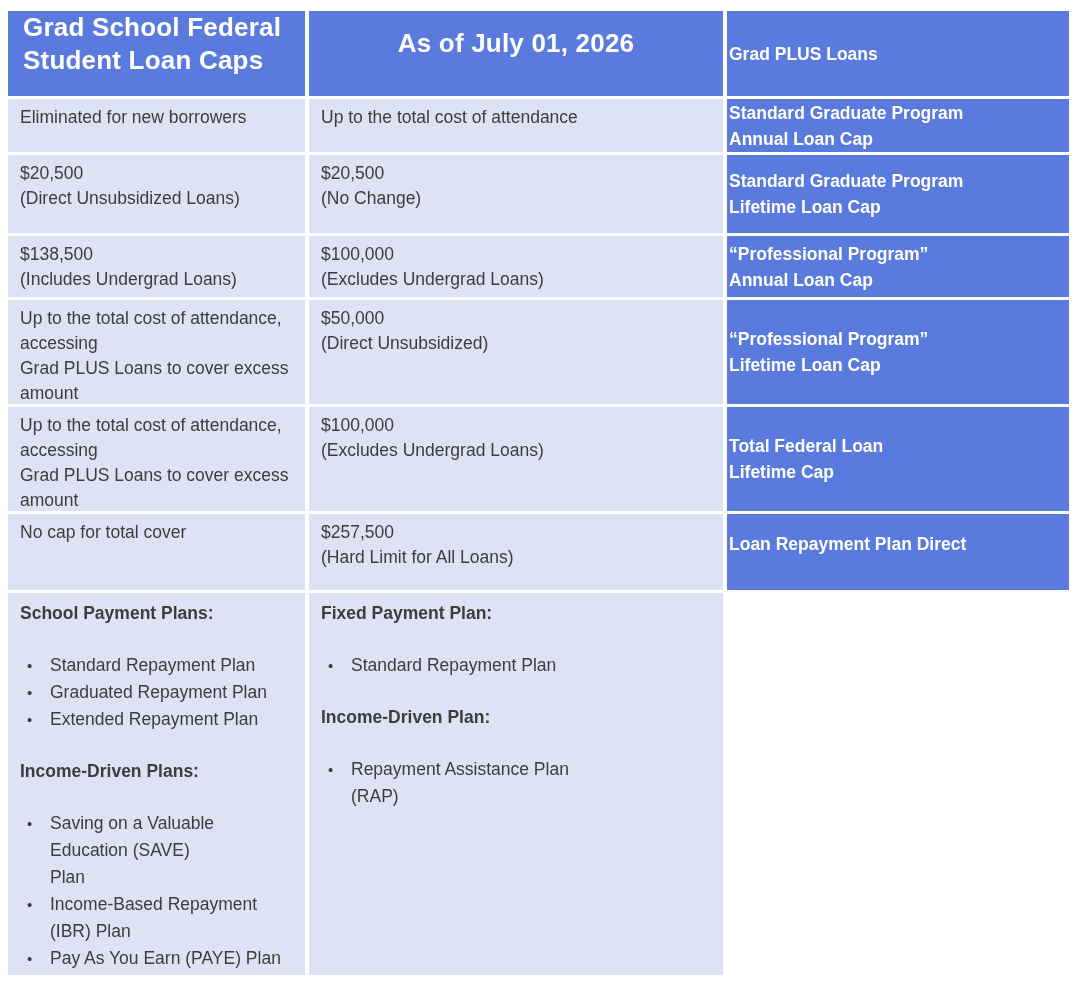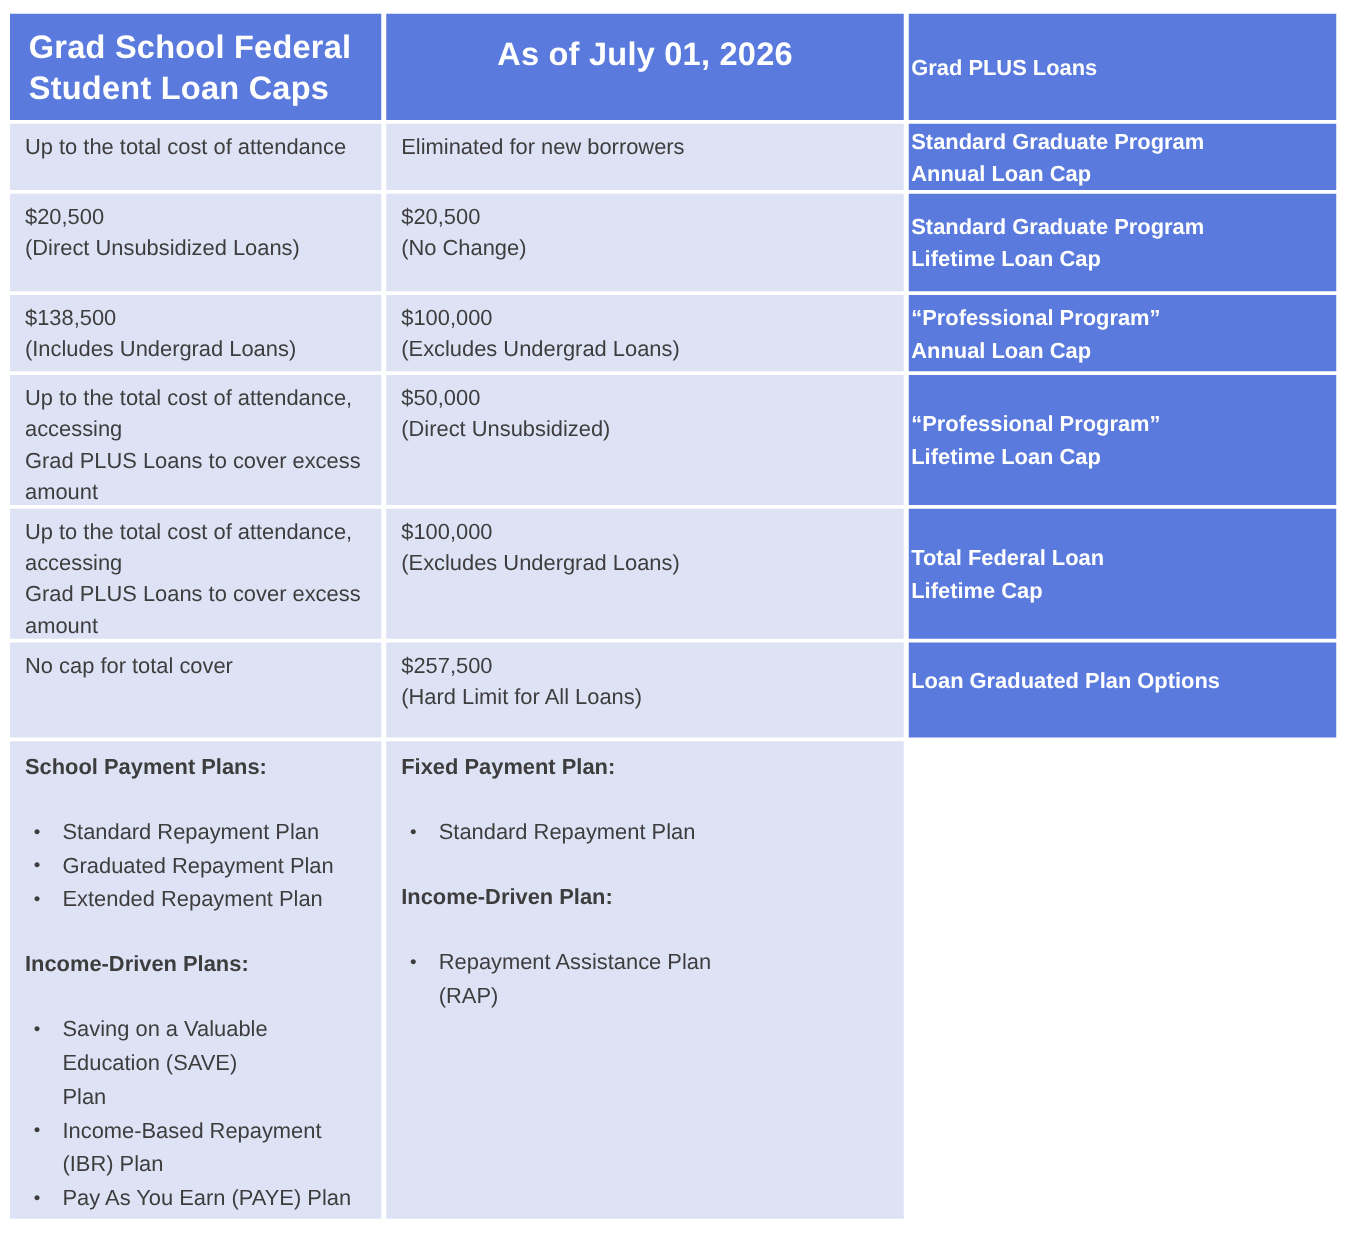--- a/index.html
+++ b/index.html
@@ -18,21 +18,21 @@
     background: #ffffff;
   }
   .cell { overflow: hidden; box-sizing: border-box; }
   .blue { background: #5A7BDD; color: #ffffff; }
   .lav  { background: #DEE2F5; color: #3D3D3D; }
 
   .head {
     font-size: 26px; font-weight: 800; line-height: 33px;
     letter-spacing: 0.2px;
   }
-  .title-cell { display: flex; align-items: center; padding: 0 16px 0 15px; }
+  .title-cell { display: flex; padding: 0 16px 0 15px; }
   .colhead { display: flex; justify-content: center; align-items: flex-start; padding-top: 16px; }
 
   .label {
     display: flex; align-items: center;
     padding: 0 10px 0 2px;
     font-size: 17.5px; font-weight: 700; line-height: 26px;
   }
   .label.top { align-items: flex-start; padding-top: 17px; }
 
   .body-cell {
@@ -60,22 +60,22 @@
     <span class="pre">Grad School Federal
 Student Loan Caps</span>
   </div>
   <div class="cell blue head colhead">
     <span>As of July 01, 2026</span>
   </div>
 
   <div class="cell blue label">
     <span class="pre">Grad PLUS Loans</span>
   </div>
+  <div class="cell lav body-cell pre">Eliminated for new borrowers</div>
   <div class="cell lav body-cell pre">Up to the total cost of attendance</div>
-  <div class="cell lav body-cell pre">Eliminated for new borrowers</div>
 
   <div class="cell blue label">
     <span class="pre">Standard Graduate Program
 Annual Loan Cap</span>
   </div>
   <div class="cell lav body-cell pre">$20,500
 (Direct Unsubsidized Loans)</div>
   <div class="cell lav body-cell pre">$20,500
 (No Change)</div>
 
@@ -112,21 +112,21 @@
 
   <div class="cell blue label">
     <span class="pre">Total Federal Loan
 Lifetime Cap</span>
   </div>
   <div class="cell lav body-cell pre">No cap for total cover</div>
   <div class="cell lav body-cell pre">$257,500
 (Hard Limit for All Loans)</div>
 
   <div class="cell blue label top">
-    <span class="pre">Loan Graduated Plan Options</span>
+    <span class="pre">Loan Repayment Plan Direct</span>
   </div>
 
   <div class="cell lav body-cell plans">
     <div class="plan-section">
       <div class="plan-heading">School Payment Plans:</div>
       <div class="plan-item">
         <span class="bullet">•</span>
         <span class="pi-text">Standard Repayment Plan</span>
       </div>
       <div class="plan-item">

